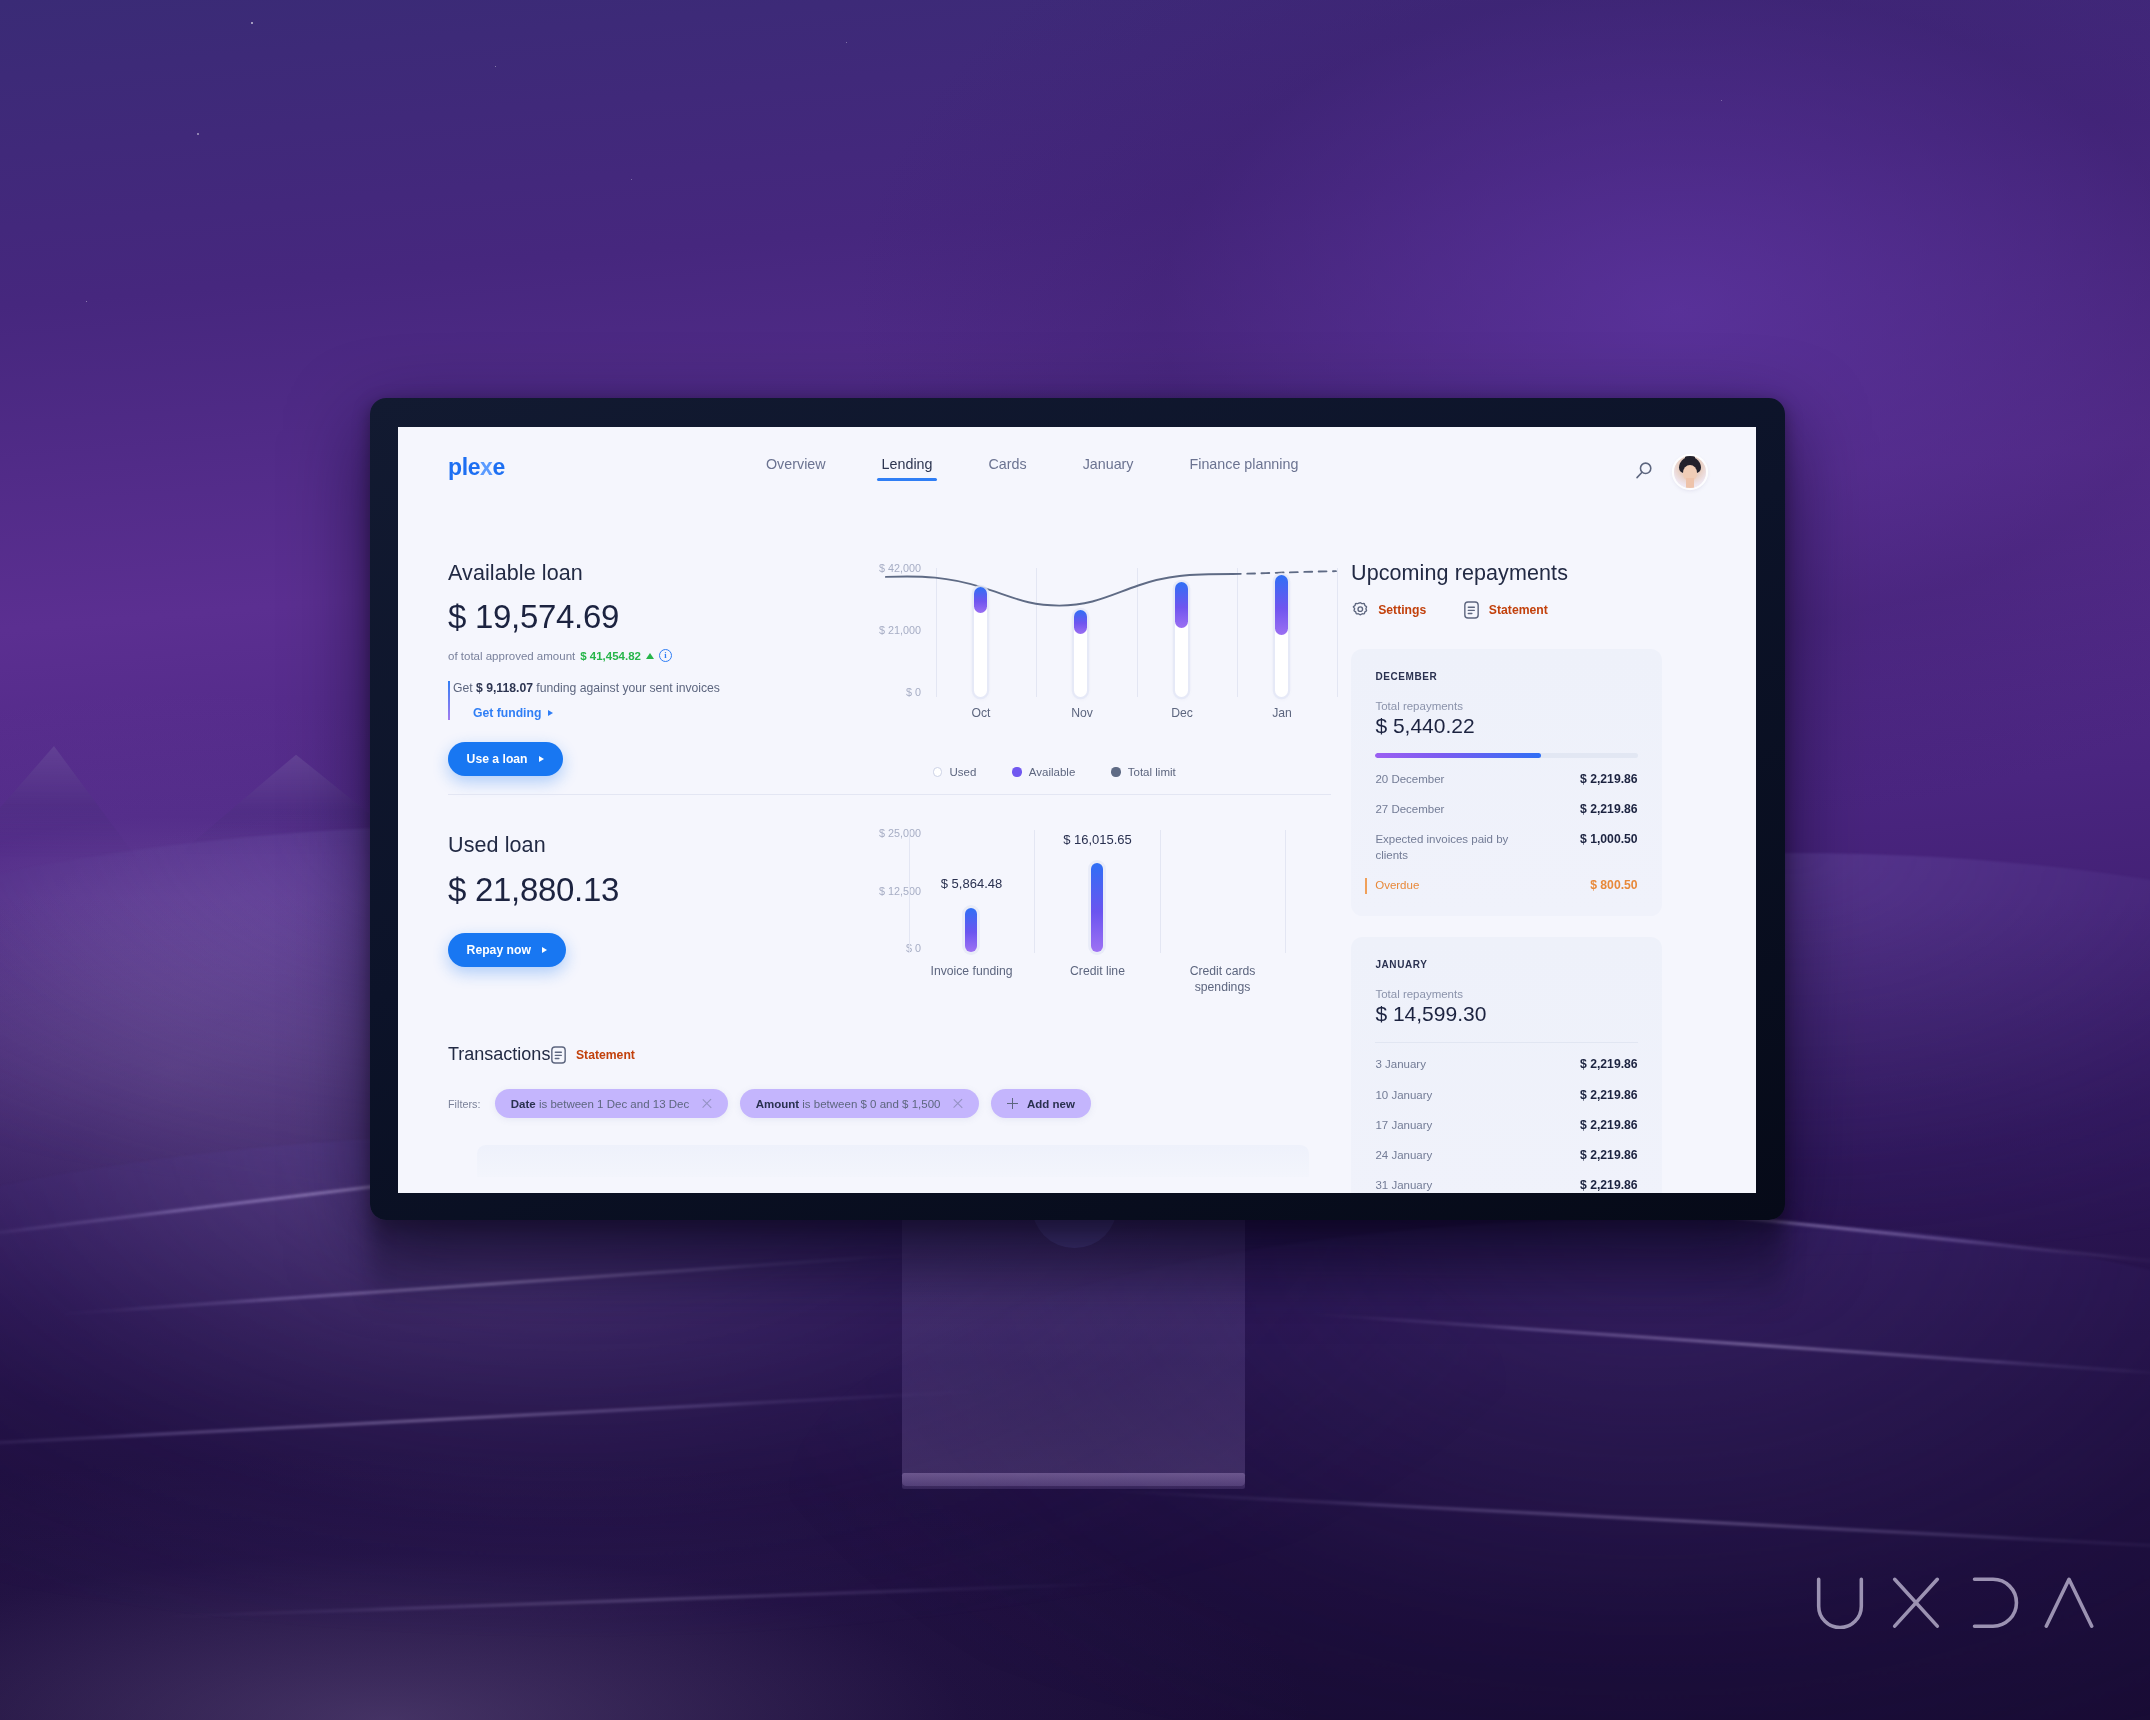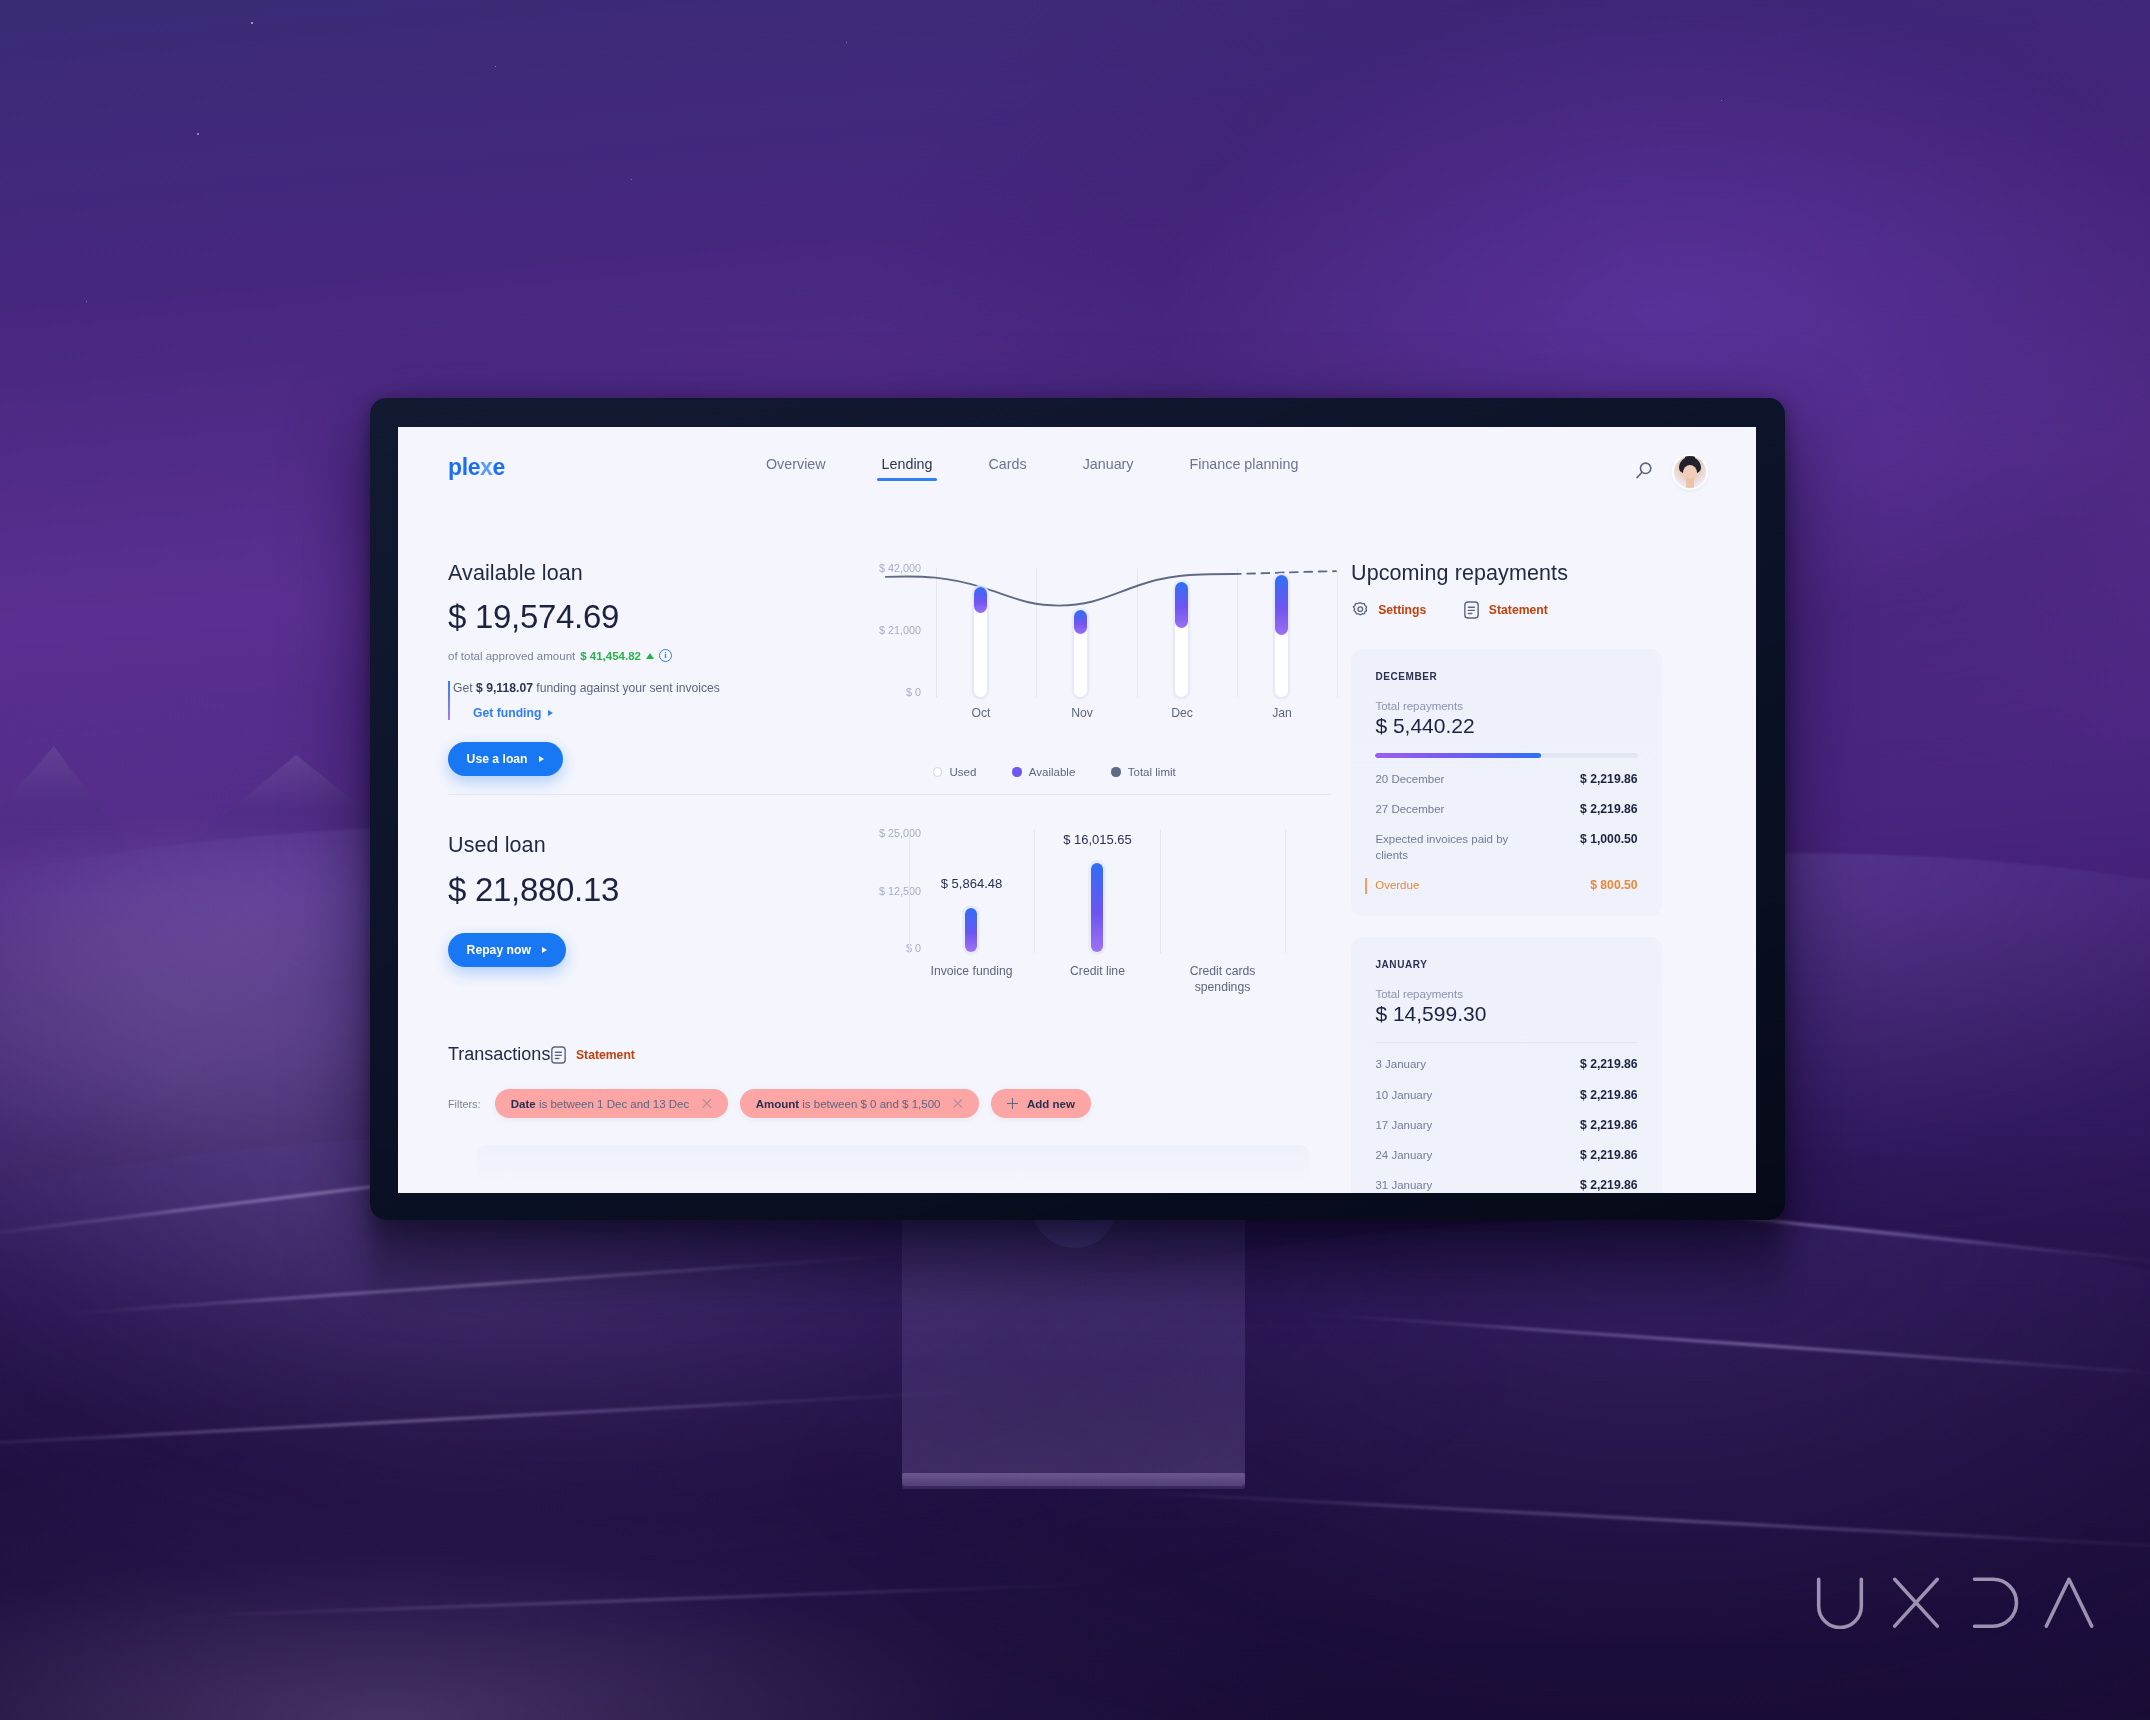--- a/index.html
+++ b/index.html
@@ -184,21 +184,21 @@
 
   
   #tx { position: absolute; left: 50px; top: 548px; width: 889px; }
   #tx-head { display: flex; align-items: center; }
   #tx-head .t { font-size: 18px; color: #222a44; }
   .stmt { display: flex; align-items: center; gap: 8.6px; font-size: 12.2px; color: #c2410c; font-weight: 600; }
   #filters { margin-top: 24px; display: flex; align-items: center; gap: 11.5px; }
   .filters-label { font-size: 10.8px; color: #7b8299; margin-right: 2.9px; }
   .chip {
     display: flex; align-items: center; gap: 11.5px;
-    background: #fca5a5; border-radius: 17px; padding: 8.6px 16px;
+    background: #c4b5fd; border-radius: 17px; padding: 8.6px 16px;
     font-size: 11.5px; color: #5d667f; white-space: nowrap;
     box-shadow: 0 1.4px 7.2px rgba(100,110,170,0.10);
   }
   .chip b { color: #2a3150; font-weight: 700; }
   .xm { position: relative; width: 11.5px; height: 11.5px; opacity: .55; flex: none; }
   .xm::before, .xm::after { content:""; position:absolute; left:0; top:5px; width:11.5px; height:1.3px; background:#6b7391; }
   .xm::before { transform: rotate(45deg); } .xm::after { transform: rotate(-45deg); }
   .chip.add { color: #2a3150; font-weight: 600; gap: 8.6px; }
   .plus { position: relative; width: 11.5px; height: 11.5px; flex: none; }
   .plus::before, .plus::after { content:""; position:absolute; background:#5d667f; }

